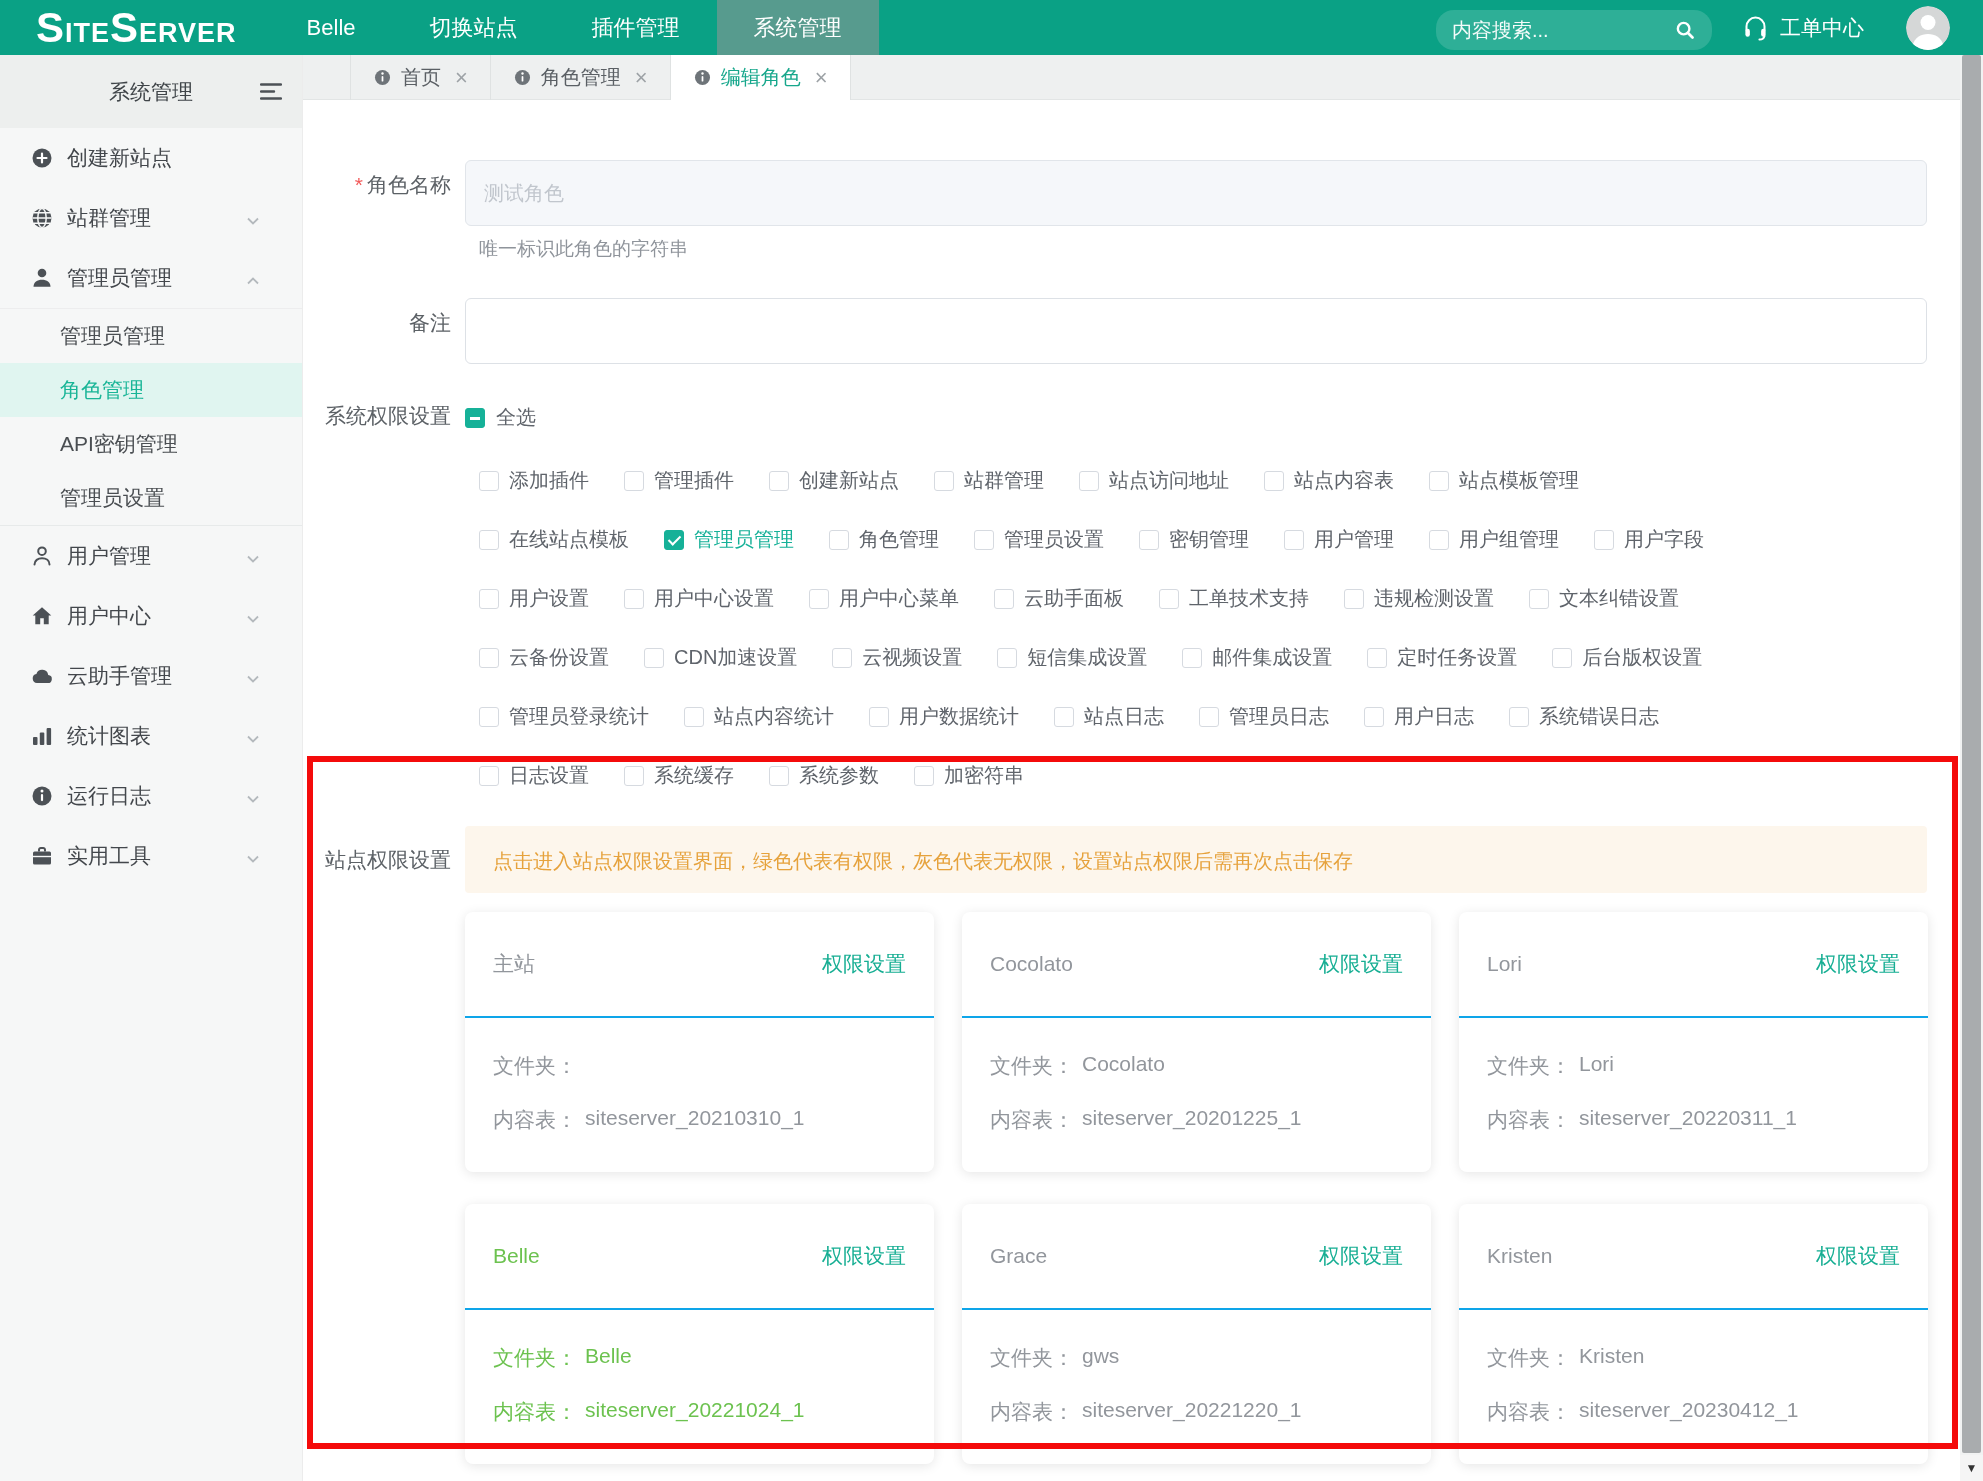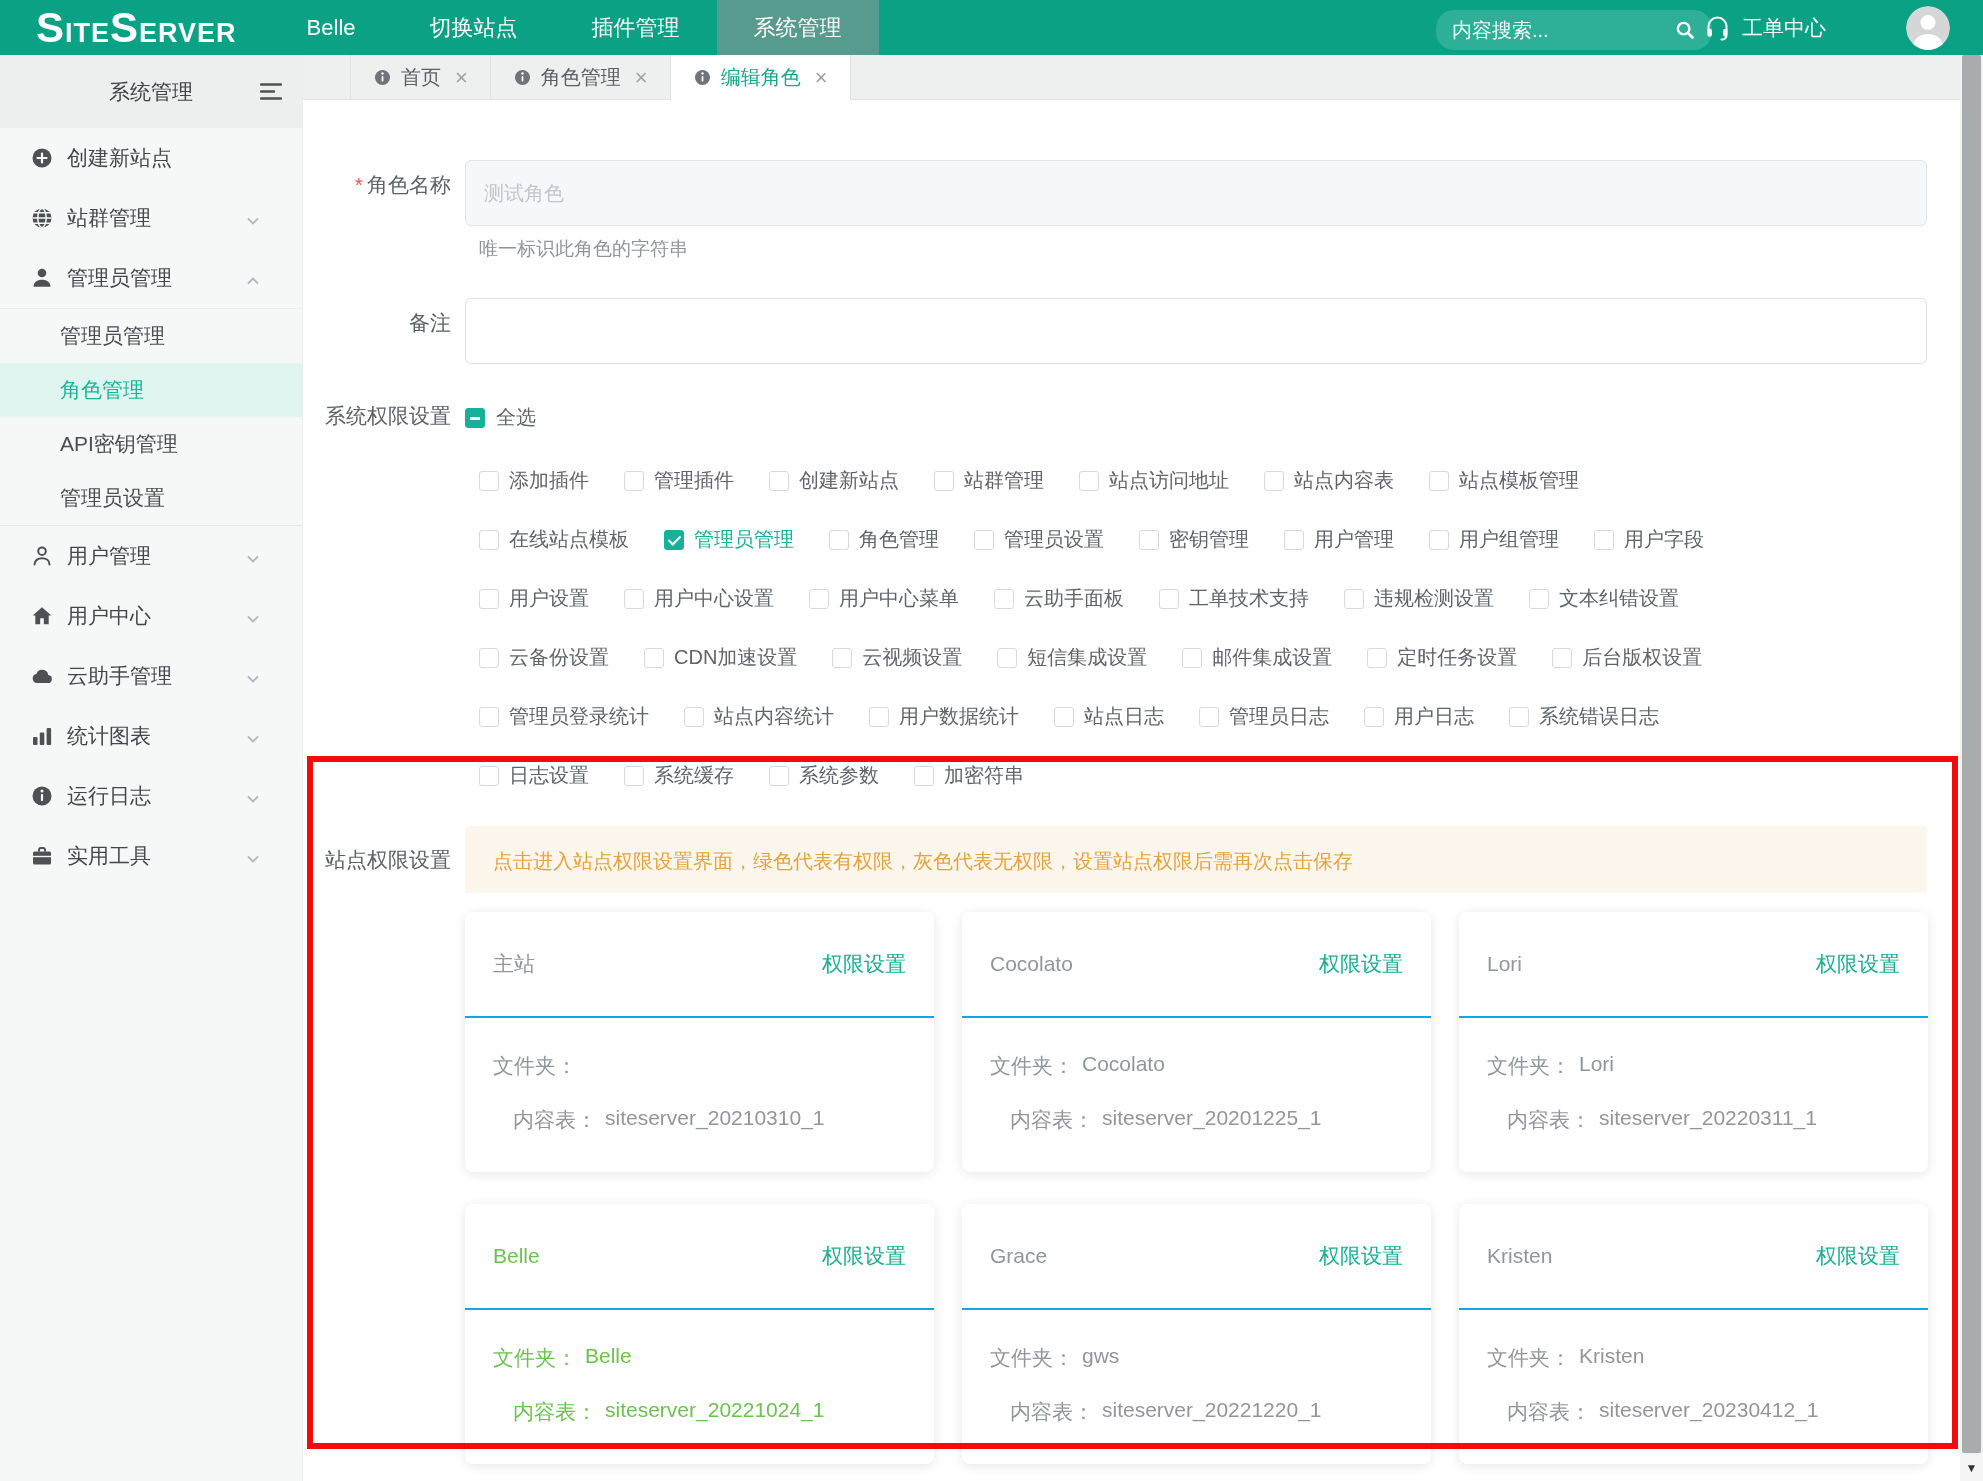--- a/index.html
+++ b/index.html
@@ -13,21 +13,21 @@
   .logo { margin-left:36px; display:flex; align-items:baseline; font-weight:bold; color:#fff;
     letter-spacing:1px; white-space:nowrap; }
   .logo .big { font-size:42px; line-height:55px; }
   .logo .small { font-size:27px; }
   .nav { display:flex; height:55px; margin-left:33px; }
   .nav-item { padding:0 37px; line-height:55px; font-size:22px; cursor:pointer; white-space:nowrap; }
   .nav-item.active { background:#579b8e; }
   .search-pill { position:absolute; left:1436px; top:10px; width:276px; height:40px; border-radius:18px;
     background:rgba(255,255,255,.15); display:flex; align-items:center; padding:0 16px; }
   .search-pill .ph { flex:1; font-size:20px; color:rgba(255,255,255,.95); }
-  .ticket { position:absolute; left:1704px; top:0; height:55px; display:flex; align-items:center; gap:11px;
+  .ticket { position:absolute; left:1742px; top:0; height:55px; display:flex; align-items:center; gap:11px;
     font-size:21px; }
   .avatar { position:absolute; left:1906px; top:6px; width:44px; height:44px; border-radius:50%; overflow:hidden; }
 
   
   .sidebar { position:absolute; left:0; top:55px; width:303px; height:1426px; background:#f6f7f7;
     border-right:1px solid #ececec; z-index:5; }
   .side-header { height:73px; background:#edefee; position:relative; }
   .side-header .t { text-align:center; line-height:73px; font-size:21px; color:#3f4448; }
   .burger { position:absolute; right:20px; top:27px; cursor:pointer; }
   .side-item { height:60px; display:flex; align-items:center; padding-left:30px; position:relative;
@@ -92,21 +92,21 @@
     row-gap:32px; }
   .card { height:260px; background:#fff; border-radius:8px; box-shadow:0 2px 12px rgba(0,0,0,.1);
     overflow:hidden; cursor:pointer; }
   .card-h { height:106px; display:flex; align-items:center; justify-content:space-between; padding:0 28px;
     border-bottom:2px solid #0ea5e9; }
   .card-title { font-size:21px; color:#92969c; }
   .card-link { font-size:21px; color:#16ae93; cursor:pointer; }
   .card-b { padding:34px 28px 0; }
   .card-line { font-size:21px; color:#92969c; display:flex; }
   .card-line .val { margin-left:8px; }
-  .card-line + .card-line { margin-top:26px;margin-left:20px; }
+  .card-line + .card-line { margin-top:26px; }
   .card.granted .card-title, .card.granted .card-line { color:#6cc24f; }
   .card.partial { height:80px; }
 
   
   .red-box { position:absolute; left:307px; top:756px; width:1651px; height:693px;
     border:6px solid #f40b0b; z-index:50; pointer-events:none; }
 
   
   .scrollbar { position:absolute; right:0; top:55px; width:23px; height:1426px; background:#f1f2f2; z-index:55; }
   .thumb { position:absolute; left:2px; top:0; width:19px; height:1398px; border-radius:2px; background:#a9acae; }

